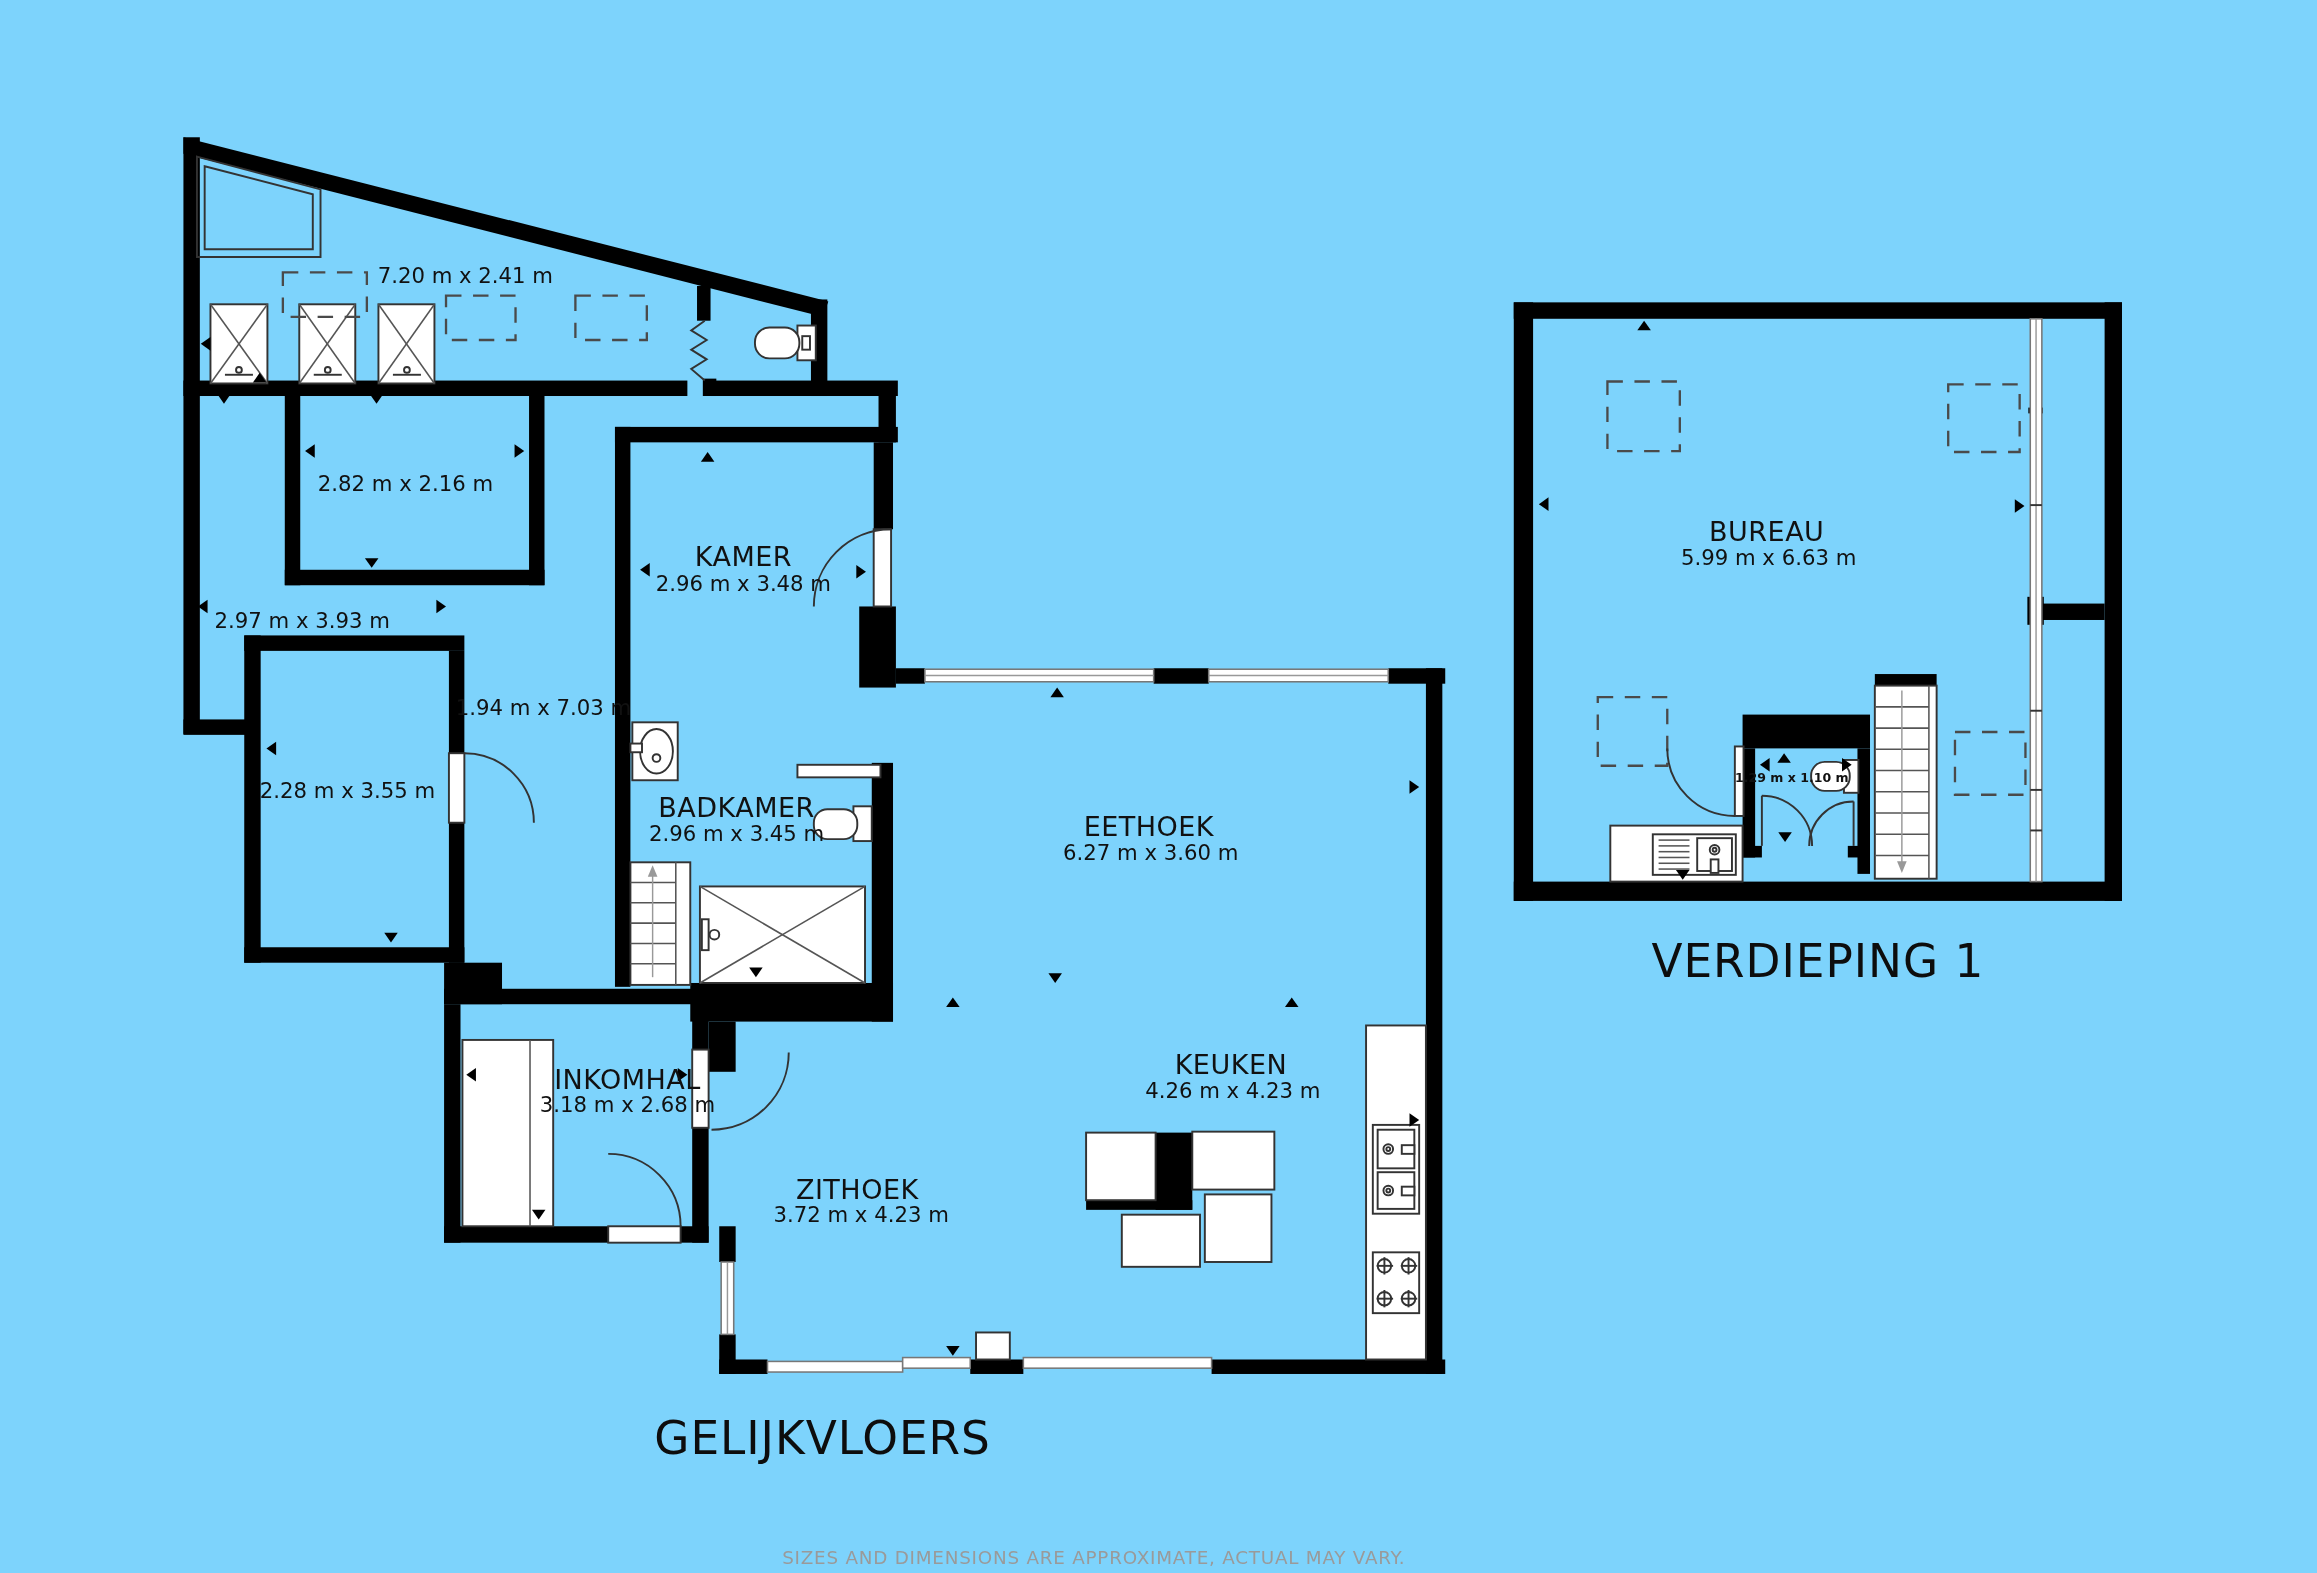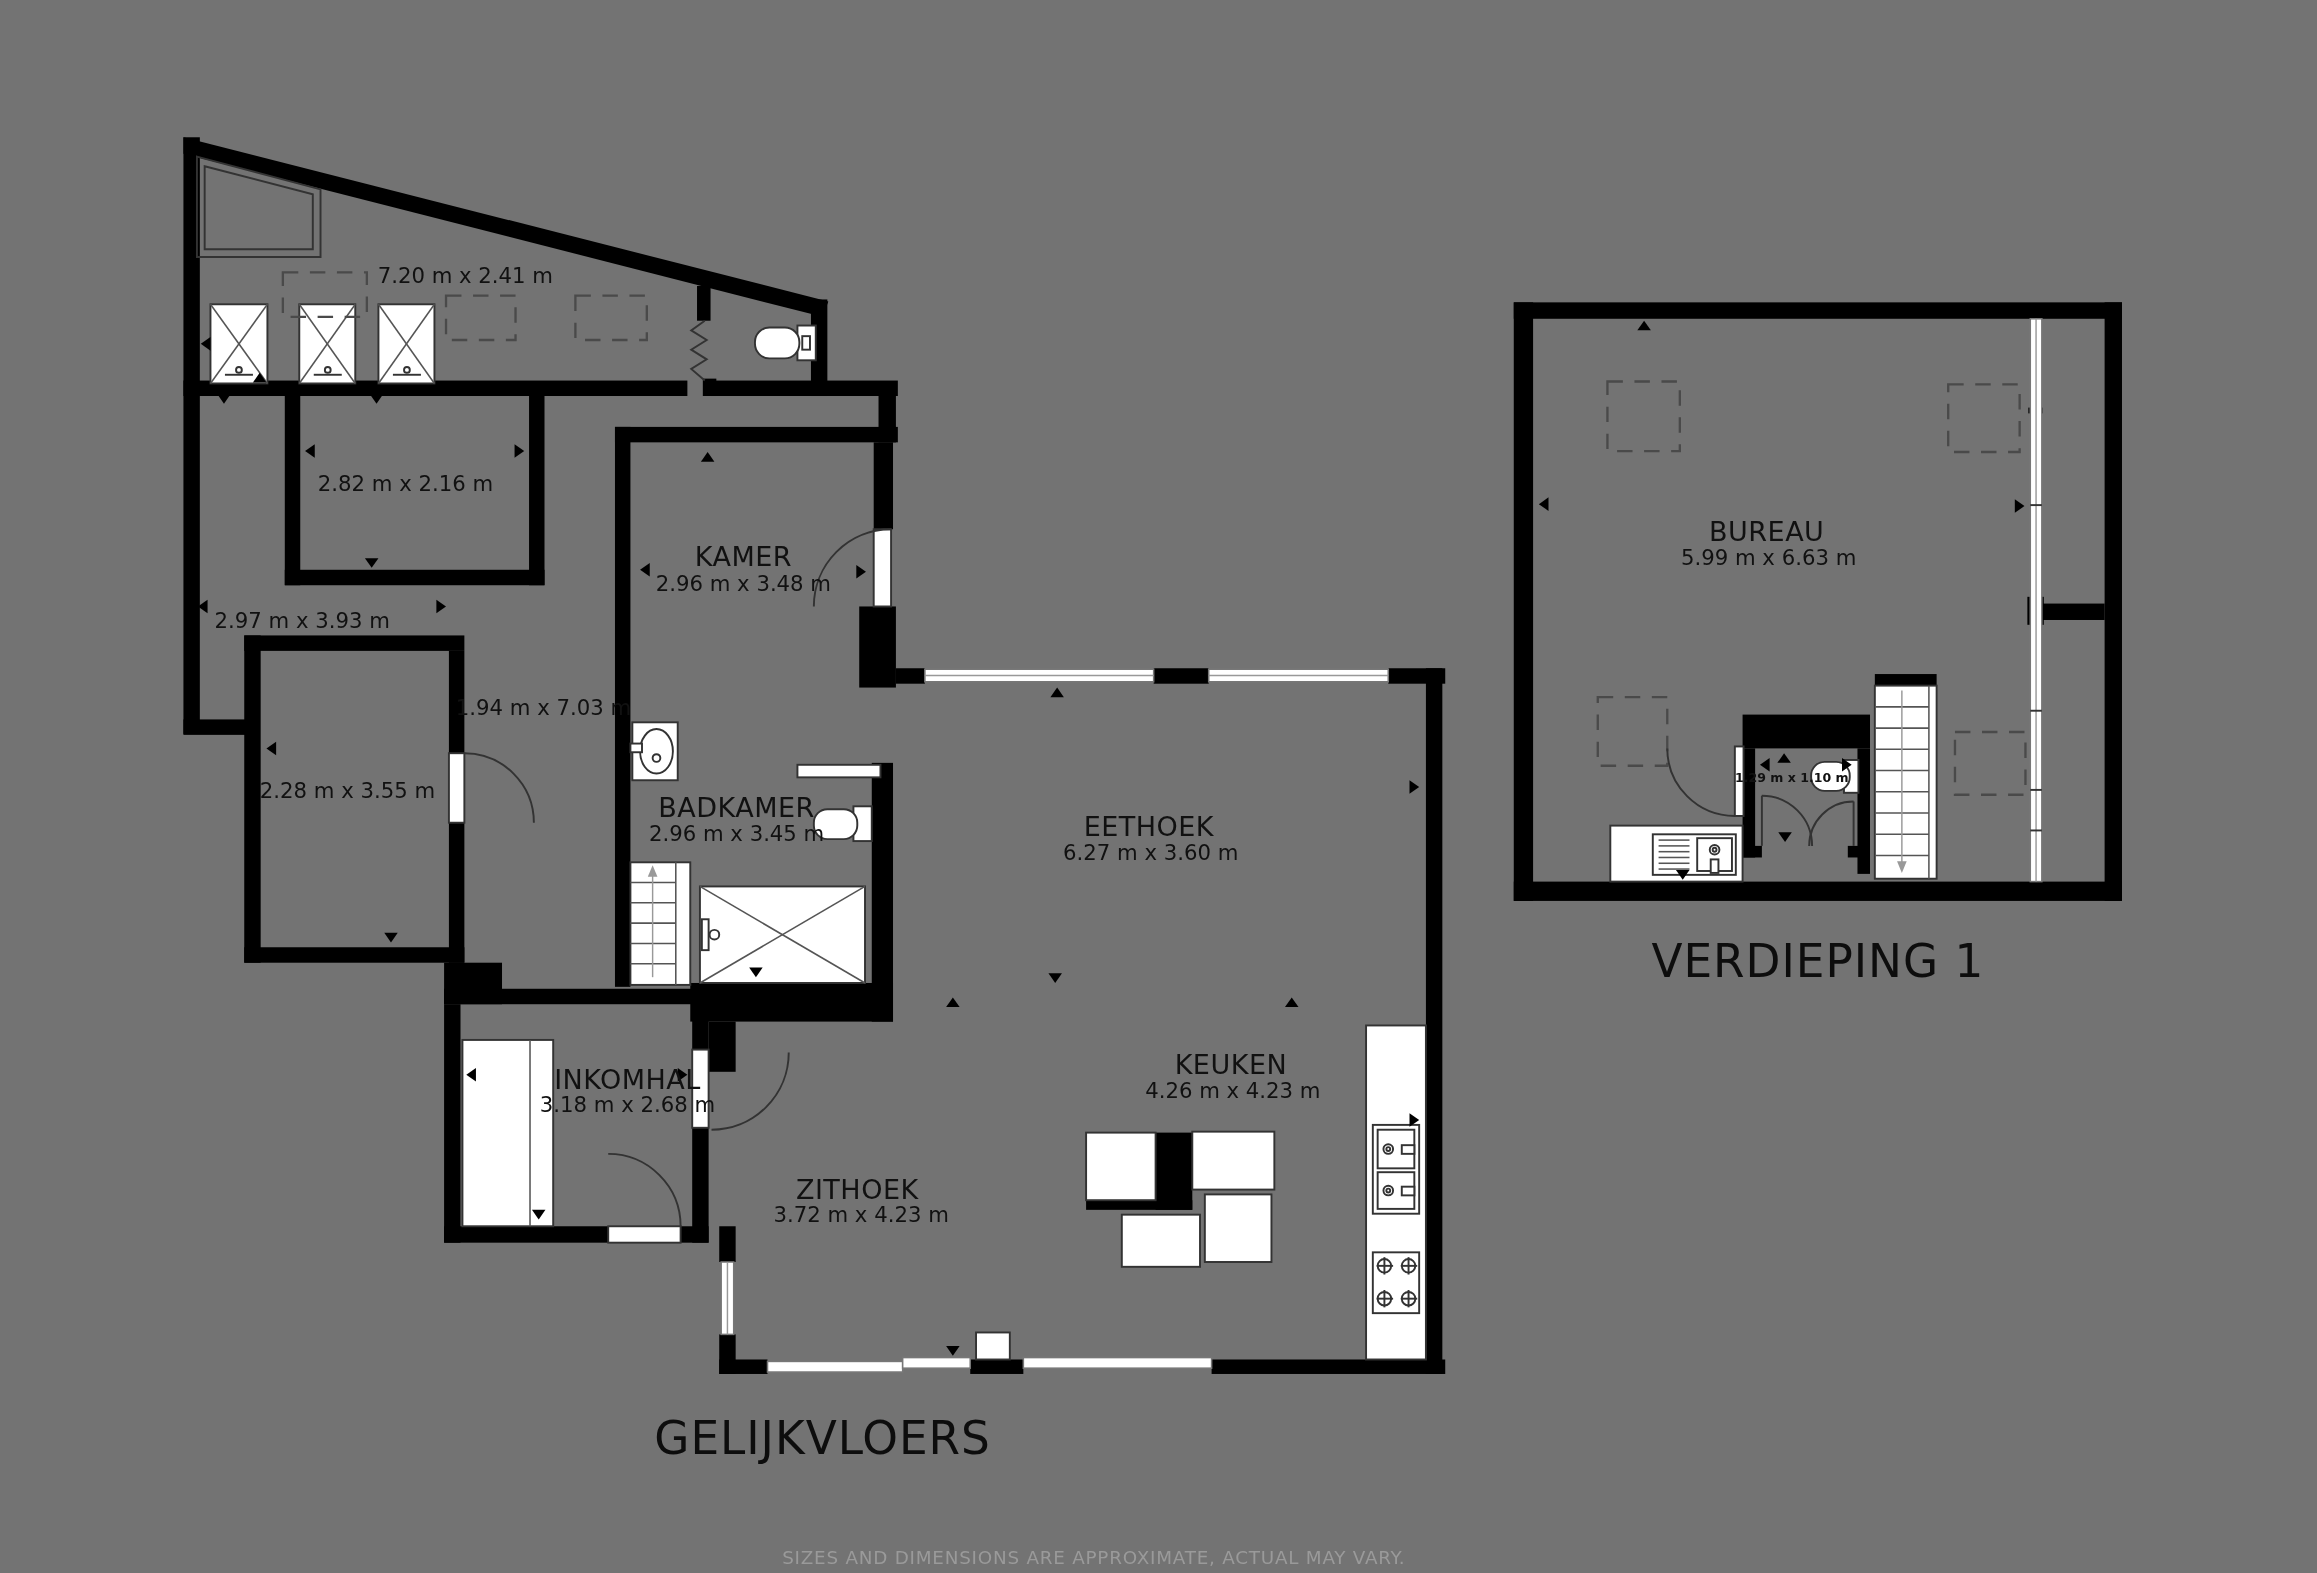--- a/index.html
+++ b/index.html
@@ -1,16 +1,16 @@
 <!DOCTYPE html>
 <html><head>
 <meta charset="utf-8">
 <style>
   html,body{margin:0;padding:0;background:#ffffff;}
-  .page{position:relative;width:2317px;height:1574px;background:#737373;overflow:hidden;}
+  .page{position:relative;width:2317px;height:1574px;background:#7dd3fc;overflow:hidden;}
   svg{display:block;}
   .wall{fill:#000000;stroke:none;}
   .fixture{fill:#ffffff;stroke:#333333;stroke-width:2;}
   .fixline{stroke:#333333;stroke-width:2;fill:none;}
   .thinline{stroke:#555555;stroke-width:1.6;fill:none;}
   .greyline{stroke:#999999;stroke-width:1.5;fill:none;}
   .winband{fill:#ffffff;stroke:#777777;stroke-width:1.6;}
   .dashedbox{fill:none;stroke:#4a4a4a;stroke-width:2.4;stroke-dasharray:16 12;}
   .arrow{fill:#000000;}
   .roomname{font-family:"DejaVu Sans","Liberation Sans",sans-serif;font-size:28px;fill:#111111;letter-spacing:.5px;}

